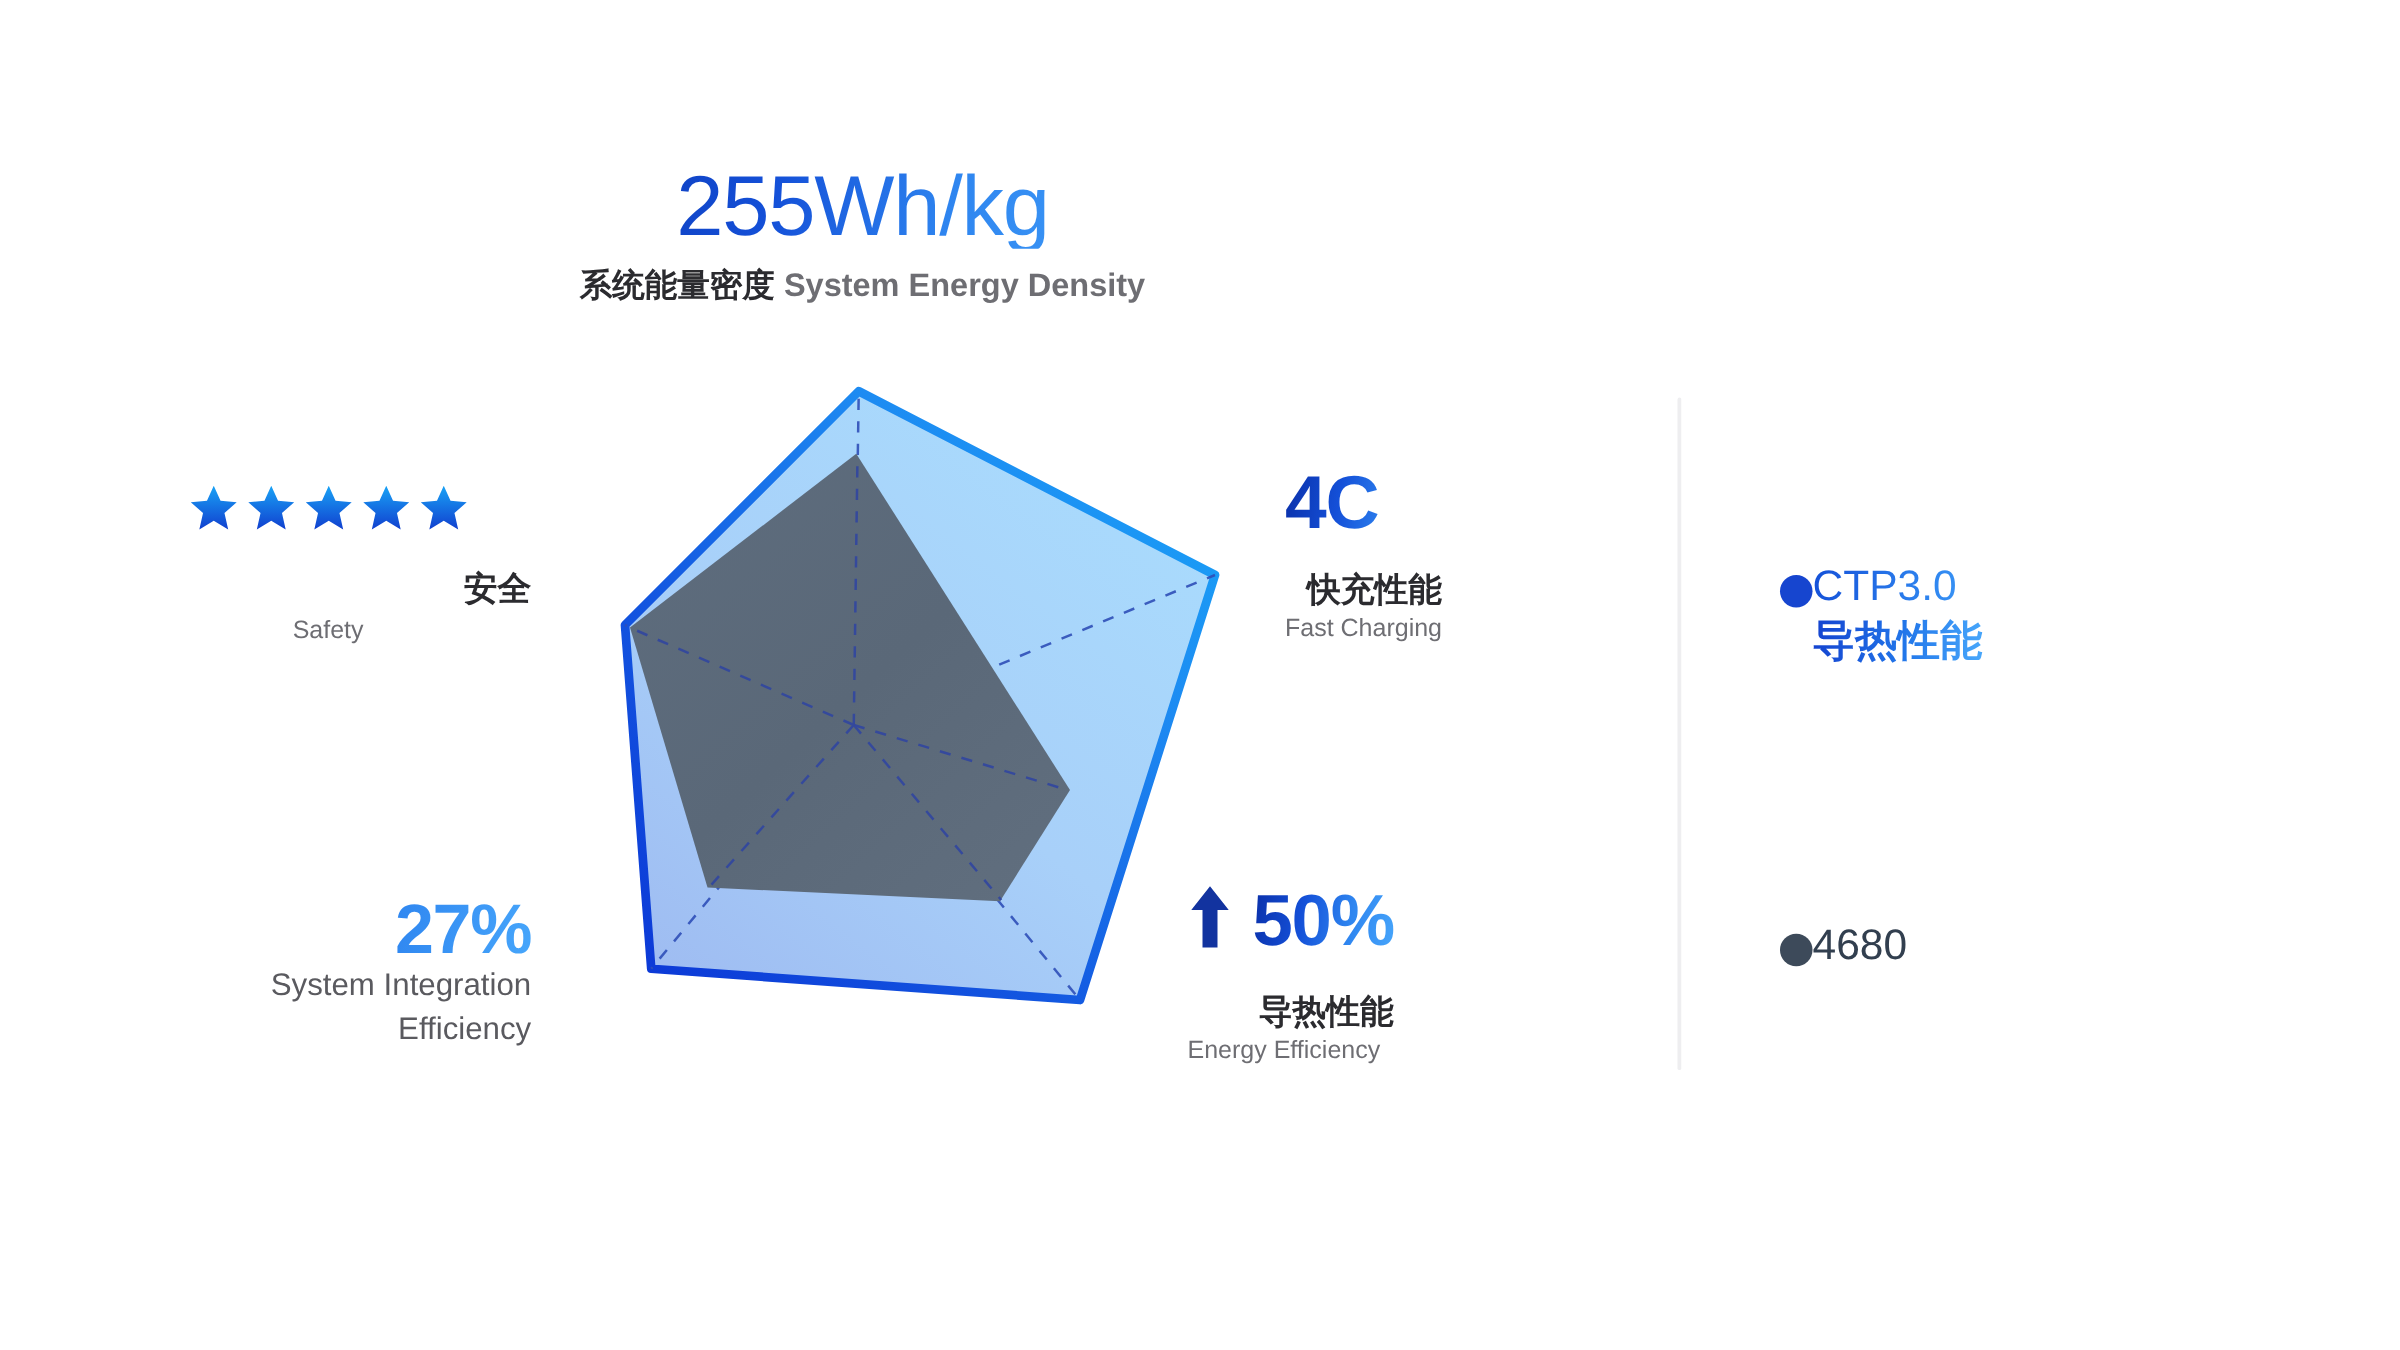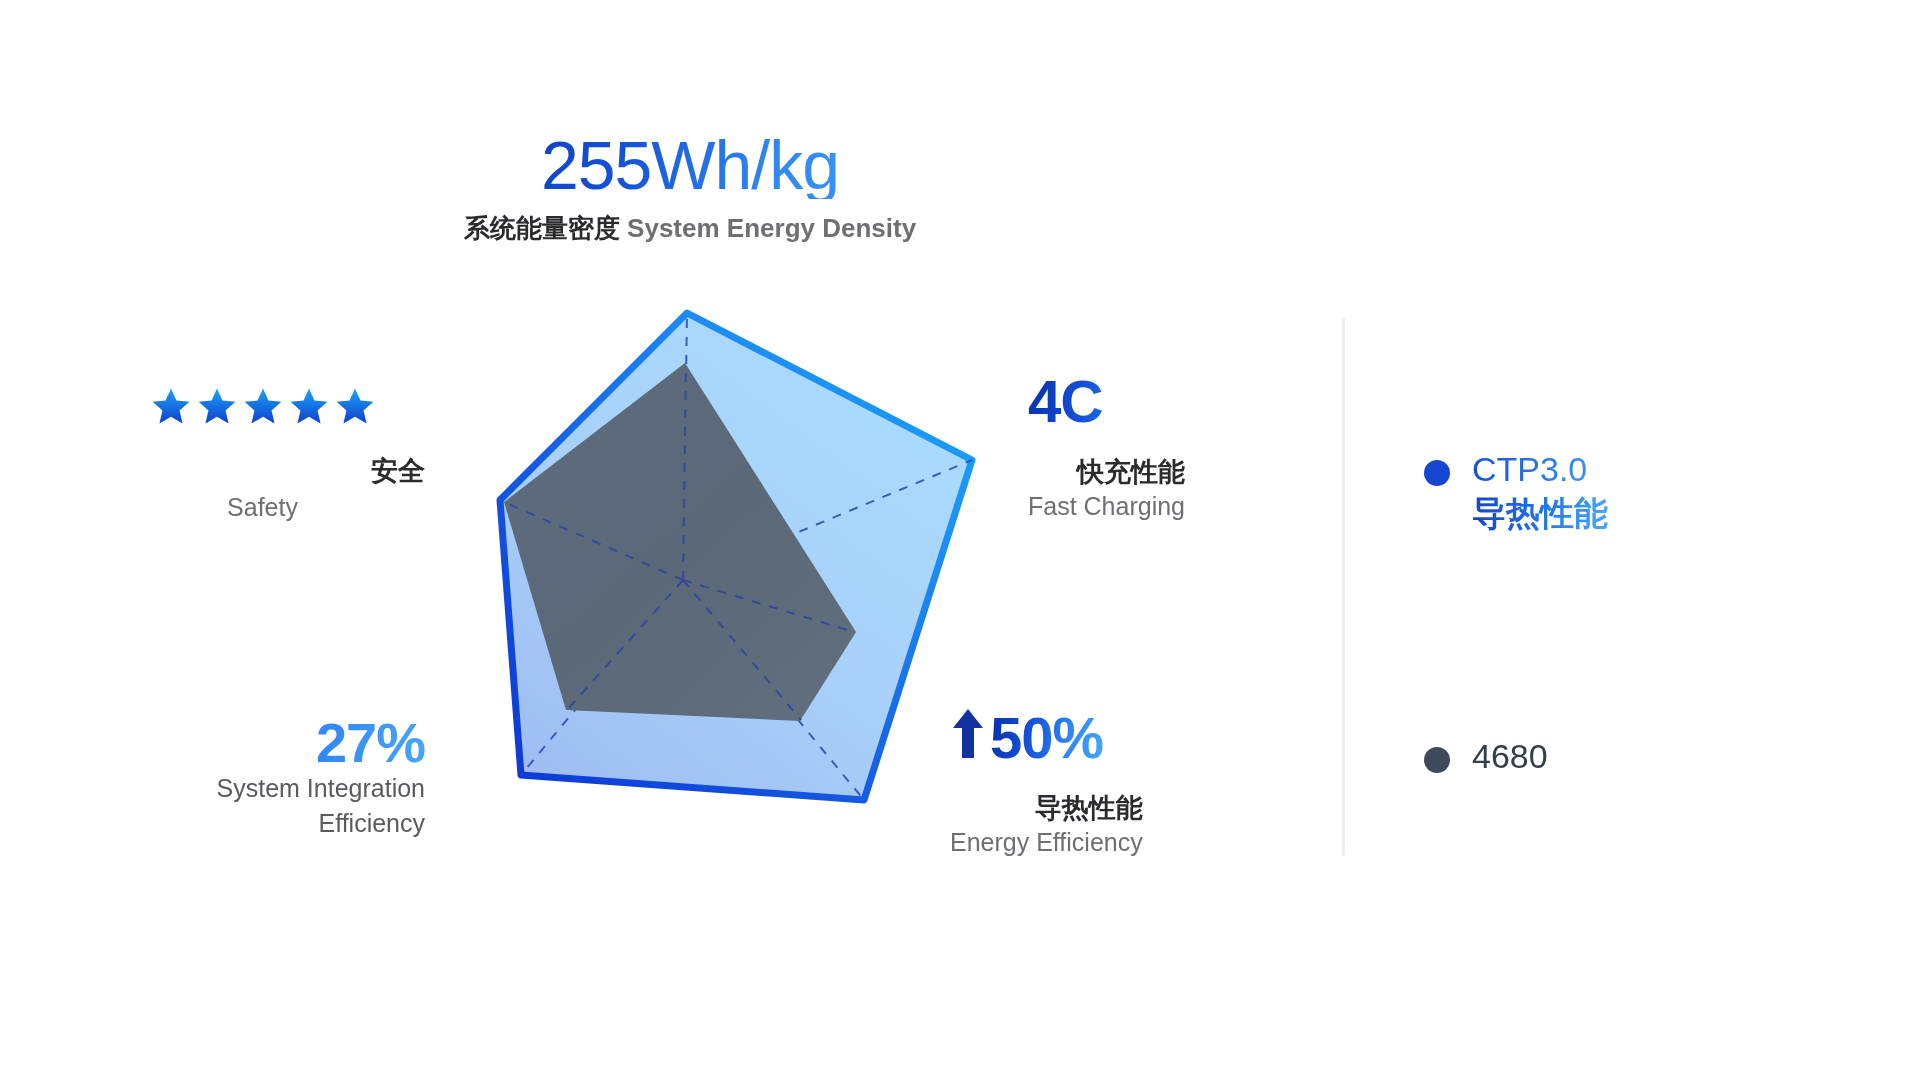--- a/index.html
+++ b/index.html
@@ -72,21 +72,21 @@
   }
   .metric-cn {
     font-size: 27px;
     font-weight: 700;
     color: #2b2b2f;
     line-height: 1.35;
     white-space: nowrap;
     text-align: right;
   }
   .metric-en {
-    font-size: 25px;
+    font-size: 20px;
     font-weight: 400;
     color: #6e6e73;
     line-height: 1.35;
   }
 
   
   .block-safety {
     position: absolute;
     left: 100px;
     top: 385px;
@@ -134,22 +134,21 @@
 
   
   .block-thermal {
     position: absolute;
     left: 950px;
     top: 708px;
     text-align: left;
   }
   .block-thermal .metric-row {
     display: flex;
-    align-items: center;
-    gap: 0px;
+    gap: 12px;
   }
   .arrow-up {
     display: inline-block;
     margin-right: 4px;
     transform: translateY(-2px);
   }
   .block-thermal .metric-cn { margin-top: 22px; }
 
   
   .divider {
@@ -165,21 +164,20 @@
   
   .legend {
     position: absolute;
     left: 1424px;
     top: 448px;
     width: 400px;
   }
   .legend-item {
     display: flex;
     align-items: flex-start;
-    gap: 22px;
   }
   .legend-item + .legend-item { margin-top: 200px; }
   .legend-dot {
     width: 26px;
     height: 26px;
     border-radius: 50%;
     flex: 0 0 26px;
     margin-top: 12px;
   }
   .legend-text {

